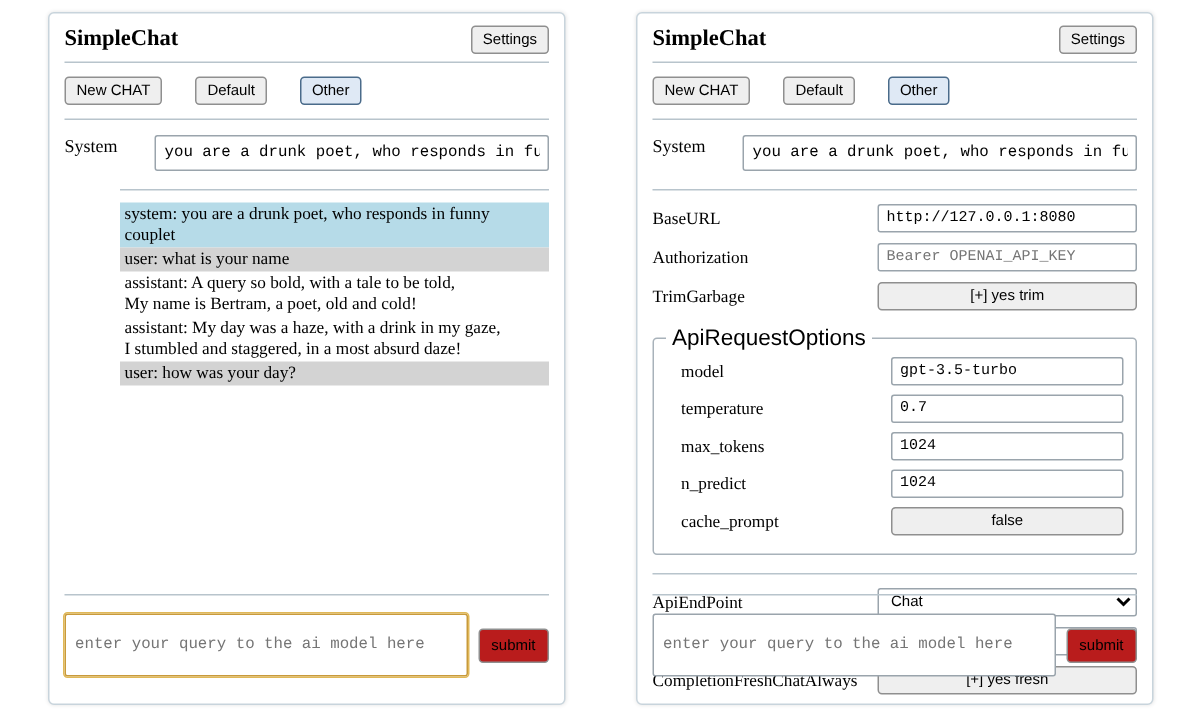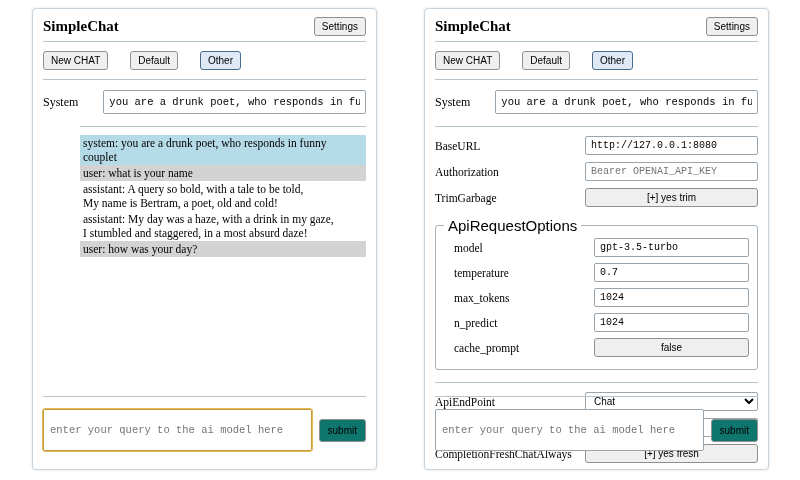--- a/index.html
+++ b/index.html
@@ -76,21 +76,20 @@
   .btn-row {
     display: flex;
     gap: 22px;
     margin-top: 9px;
     margin-bottom: 9px;
   }
 
   
   .sys-row {
     display: flex;
-    align-items: center;
     gap: 25px;
     border-top: 1px solid #b8c4cc;
     padding-top: 10px;
   }
   .sys-label {
     font-family: "Liberation Serif", serif;
     font-size: 12px;
   }
   .sys-input {
     flex: 1;
@@ -148,21 +147,21 @@
     box-sizing: border-box;
     background: #fff;
   }
   .query-input.focused {
     border: 1px solid #c89a3c;
     outline: 1px solid #e0b858;
   }
   .submit-btn {
     font-size: 10px;
     padding: 5px 8px;
-    background: #0f766e;
+    background: #b91c1c;
     border: 1px solid #8f8f8f;
     border-radius: 3px;
     cursor: pointer;
   }
 
   
   .settings-list {
     margin-top: 12px;
     border-top: 1px solid #b8c4cc;
     padding-top: 9px;

